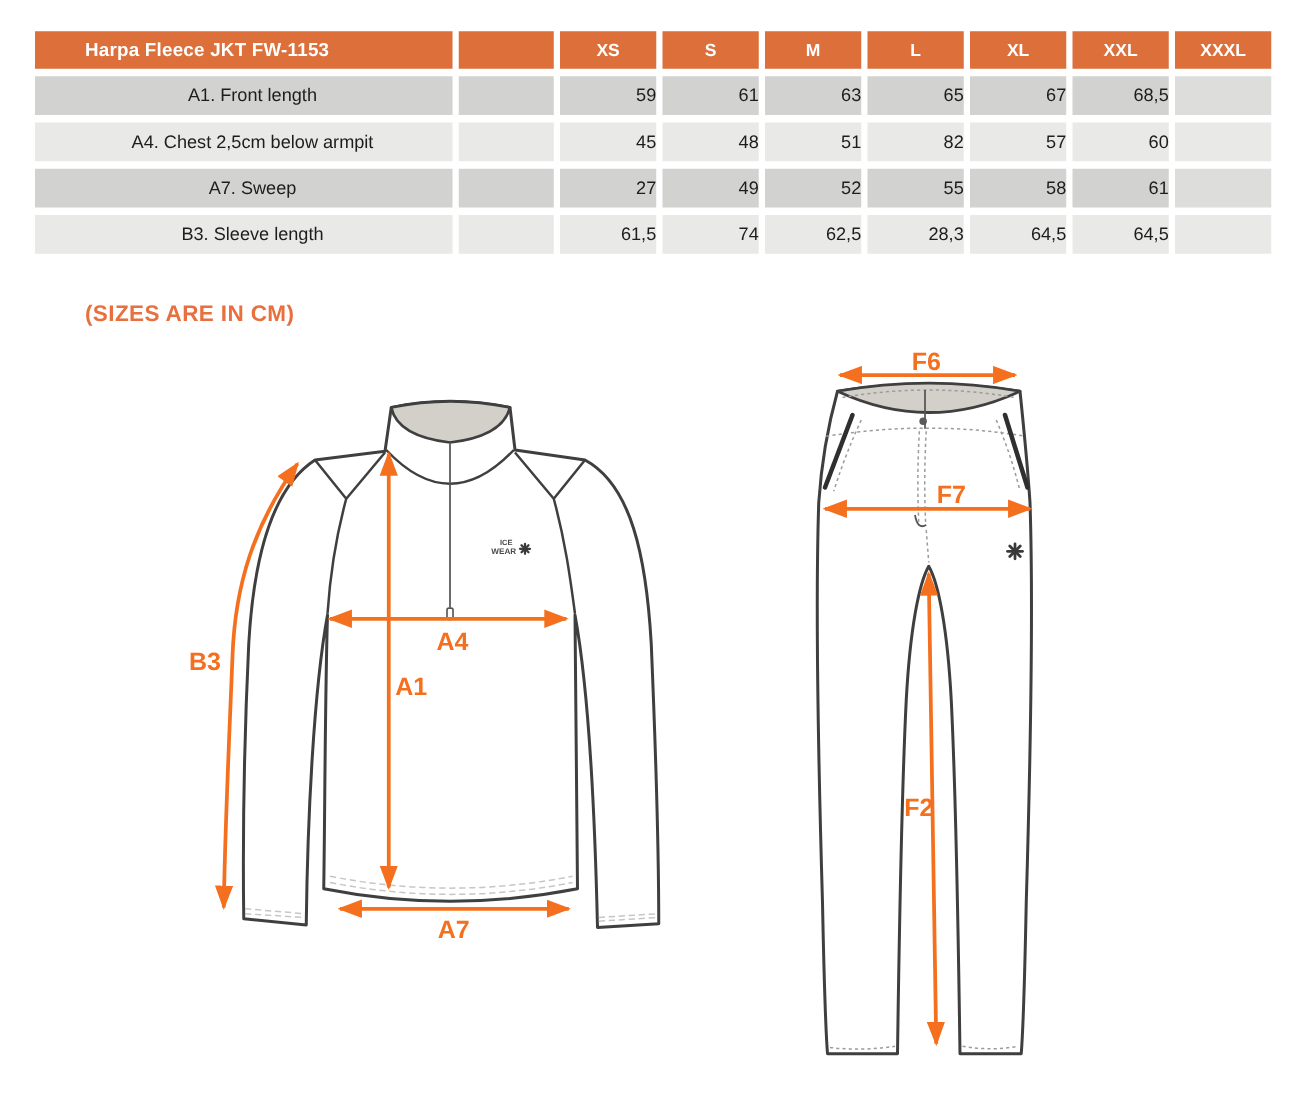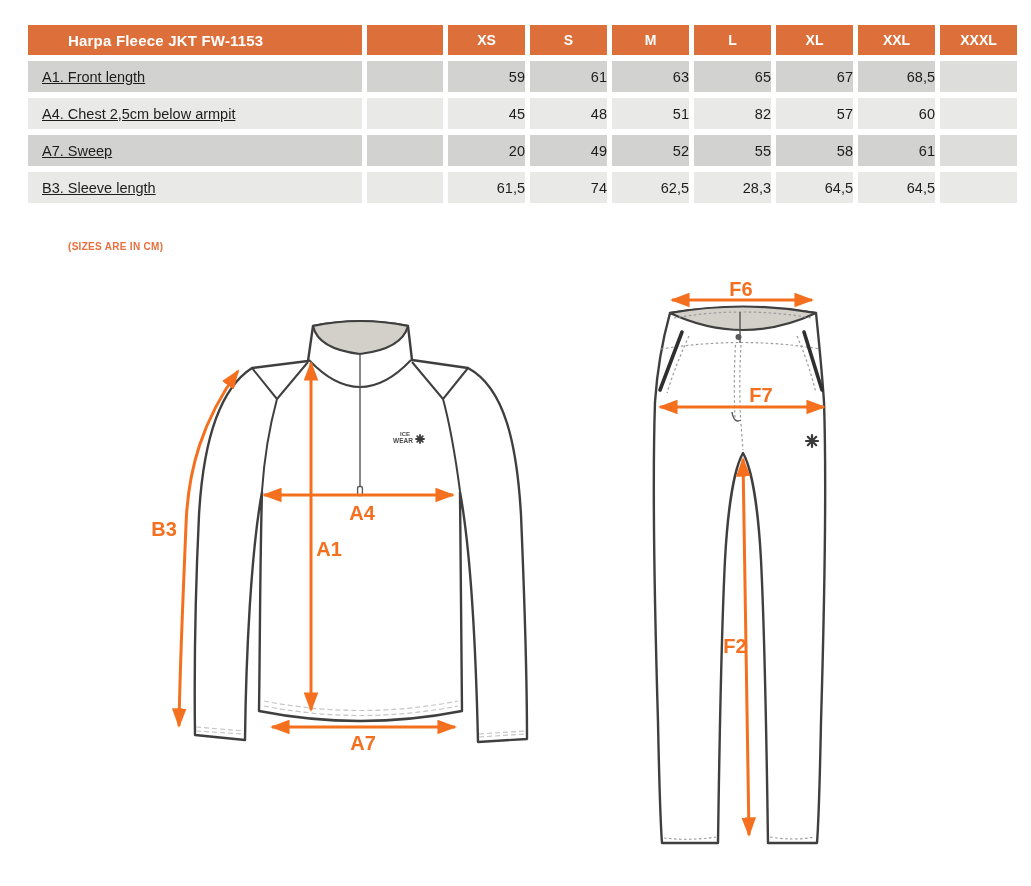--- a/index.html
+++ b/index.html
@@ -19,25 +19,25 @@
     background:var(--header_bg);color:#fff;height:30px;
     font-size:14px;font-weight:bold;text-align:center;padding:0;
   }
   th.title{text-align:left;padding-left:40px;font-size:15px;letter-spacing:.2px;}
   td{
     height:31px;text-align:right;font-size:14.5px;color:#1d1d1d;padding:0;
   }
   tr.dark td{background:var(--row_dark);}
   tr.light td{background:var(--row_light);margin-top:32px;}
   tr.dark td.empty{background:#dddddc;}
-  td.label{text-align:left;padding-left:14px;text-decoration:underline;}
+  td.label{text-align:center;padding-left:14px;}
   
   .note{
     position:absolute;left:68px;top:241px;
-    color:var(--note);font-weight:bold;font-size:10px;letter-spacing:.3px;
+    color:var(--note);font-weight:bold;font-size:18px;letter-spacing:.3px;
   }
   
   svg.diagram{position:absolute;left:0;top:0;pointer-events:none;}
   .outline{fill:#fff;stroke:var(--line);stroke-width:2.4;stroke-linejoin:round;}
   .graypanel{fill:var(--inner_gray);stroke:var(--line);stroke-width:2.2;stroke-linejoin:round;}
   .seam{fill:none;stroke:var(--line);stroke-width:2;}
   .thinseam{fill:none;stroke:#555;stroke-width:1.4;}
   .stitch{fill:none;stroke:#c6c6c4;stroke-width:1.2;stroke-dasharray:5 3;}
   .stitchd{fill:none;stroke:#9b9b9b;stroke-width:1.2;stroke-dasharray:2.5 2.5;}
   .pocket{fill:none;stroke:#2f2f2f;stroke-width:3.6;stroke-linecap:round;}
@@ -97,21 +97,21 @@
       <td>48</td>
       <td>51</td>
       <td>82</td>
       <td>57</td>
       <td>60</td>
       <td class="empty"></td>
     </tr>
     <tr class="dark">
       <td class="label">A7. Sweep</td>
       <td></td>
-      <td>20</td>
+      <td>27</td>
       <td>49</td>
       <td>52</td>
       <td>55</td>
       <td>58</td>
       <td>61</td>
       <td class="empty"></td>
     </tr>
     <tr class="light">
       <td class="label">B3. Sleeve length</td>
       <td></td>

